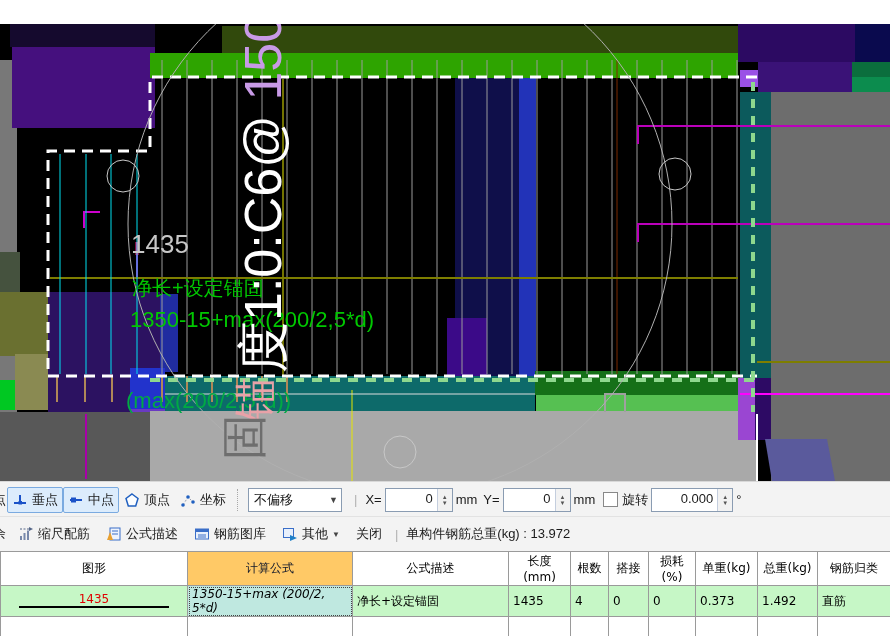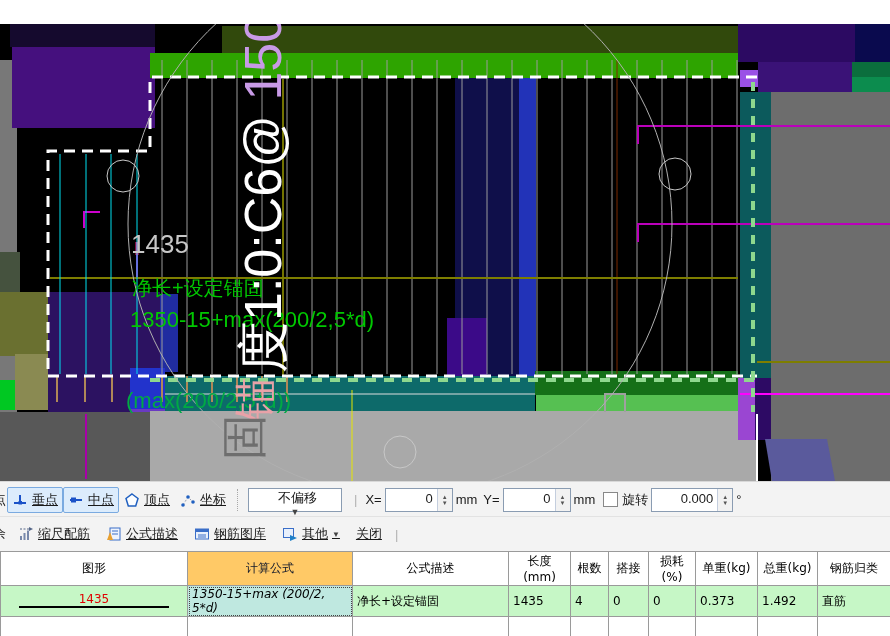--- a/index.html
+++ b/index.html
@@ -8,26 +8,26 @@
   .drawing{position:absolute;left:0;top:0;width:890px;height:457px;background:#000;}
   .drawing svg{display:block;}
 
   
   .tb{position:absolute;left:0;width:890px;display:flex;align-items:center;
       font-size:13px;color:#1a1a1a;background:#f3f3f3;white-space:nowrap;}
   .tb1{top:457px;height:35px;border-top:1px solid #d8d8d8;}
   .tb2{top:492px;height:34px;border-top:1px solid #e2e2e2;border-bottom:1px solid #cfcfcf;}
   .clip-label{margin-left:-7px;width:14px;overflow:hidden;color:#1a1a1a;}
   .tbtn{display:flex;align-items:center;gap:4px;padding:3px 4px;border:1px solid transparent;
-        border-radius:2px;cursor:default;text-decoration:underline;}
+        border-radius:2px;cursor:default;}
   .tbtn.active{background:#dcecfc;border-color:#7aaae0;}
   .sep{border-left:1px dotted #a8a8a8;height:22px;margin:0 6px;}
   .vsep{color:#b0b0b0;margin:0 8px;}
   .combo{display:flex;align-items:center;width:92px;height:22px;border:1px solid #8a9cb2;
-         background:#fff;margin:0 4px;flex-direction:column;}
+         background:#fff;margin:0 4px;}
   .combo .val{flex:1;padding-left:5px;}
   .combo .arrow{width:15px;text-align:center;font-size:9px;color:#444;}
   .spin{display:flex;align-items:stretch;height:22px;border:1px solid #8a9cb2;background:#fff;margin:0 3px;}
   .spin .val{flex:1;text-align:right;padding:2px 4px 0 0;}
   .spin .arrows{width:14px;border-left:1px solid #c4cede;background:#f2f2f2;display:flex;
                 flex-direction:column;align-items:center;justify-content:center;font-size:6px;color:#555;line-height:6px;}
   .spin.w66{width:66px;} .spin.w80{width:80px;}
   .chk{width:13px;height:13px;border:1px solid #888;background:#fff;margin:0 4px 0 8px;}
   .icon16{width:16px;height:16px;flex:0 0 auto;}
   .gap6{width:6px;}
@@ -274,20 +274,21 @@
         <polygon points="8,9 15,12 8,15" fill="#2080c8"></polygon>
         </svg>
       <span>其他</span>
       <span style="font-size:8px;color:#444;">▼</span>
     </div>
     <span class="gap6"></span>
     <div class="tbtn">
       <span>关闭</span>
     </div>
     <span class="vsep">|</span>
+    <span>单构件钢筋总重(kg) : 13.972</span>
   </div>
 
   <table class="grid">
     <colgroup>
       <col style="width:187px">
         <col style="width:165px">
         <col style="width:156px">
       <col style="width:62px">
         <col style="width:38px">
         <col style="width:40px">

